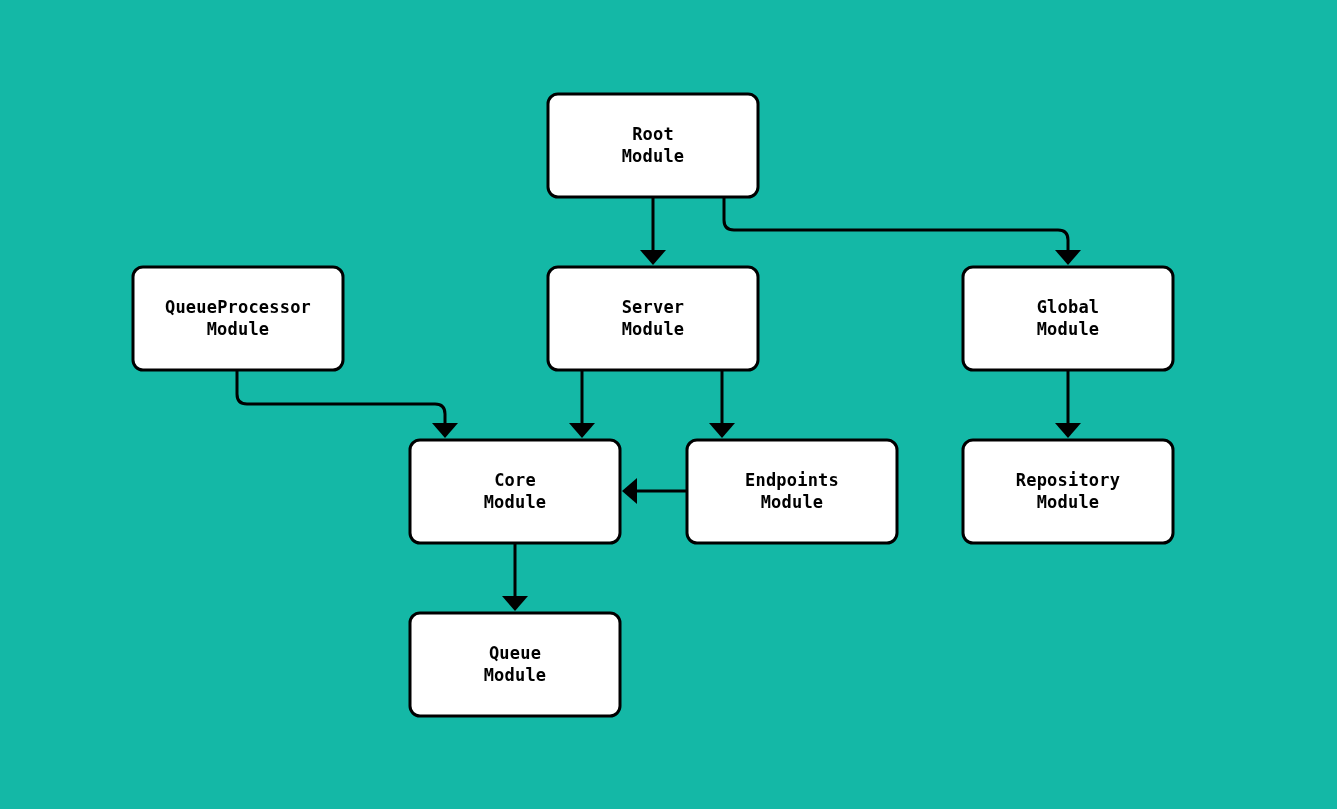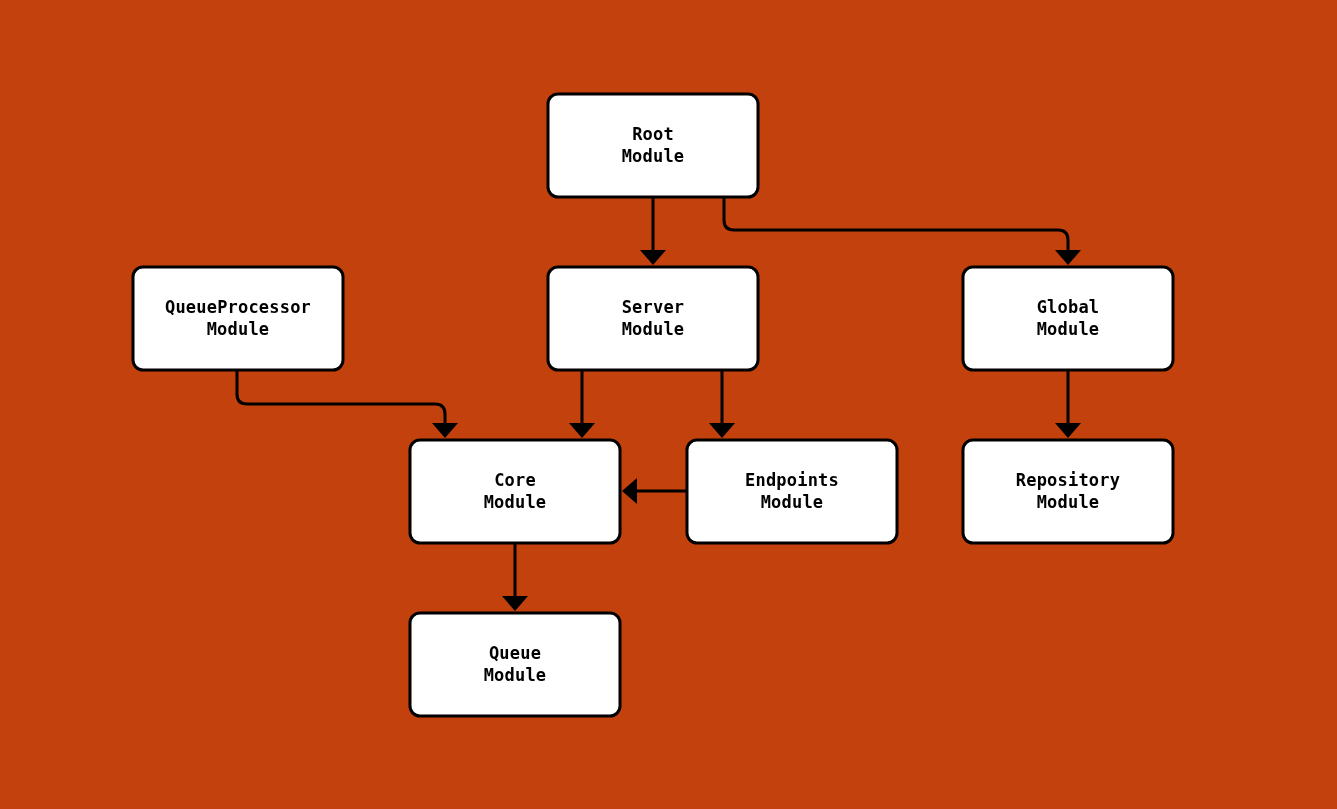--- a/index.html
+++ b/index.html
@@ -11,21 +11,21 @@
   body {
     width: 1337px;
     height: 809px;
     overflow: hidden;
     font-family: "DejaVu Sans Mono", "Liberation Mono", monospace;
   }
   #diagram-root {
     position: relative;
     width: 1337px;
     height: 809px;
-    background: #c2410c;
+    background: #14b8a6;
   }
   svg#diagram-canvas {
     position: absolute;
     top: 0;
     left: 0;
     width: 1337px;
     height: 809px;
     display: block;
   }
   .node-box {

